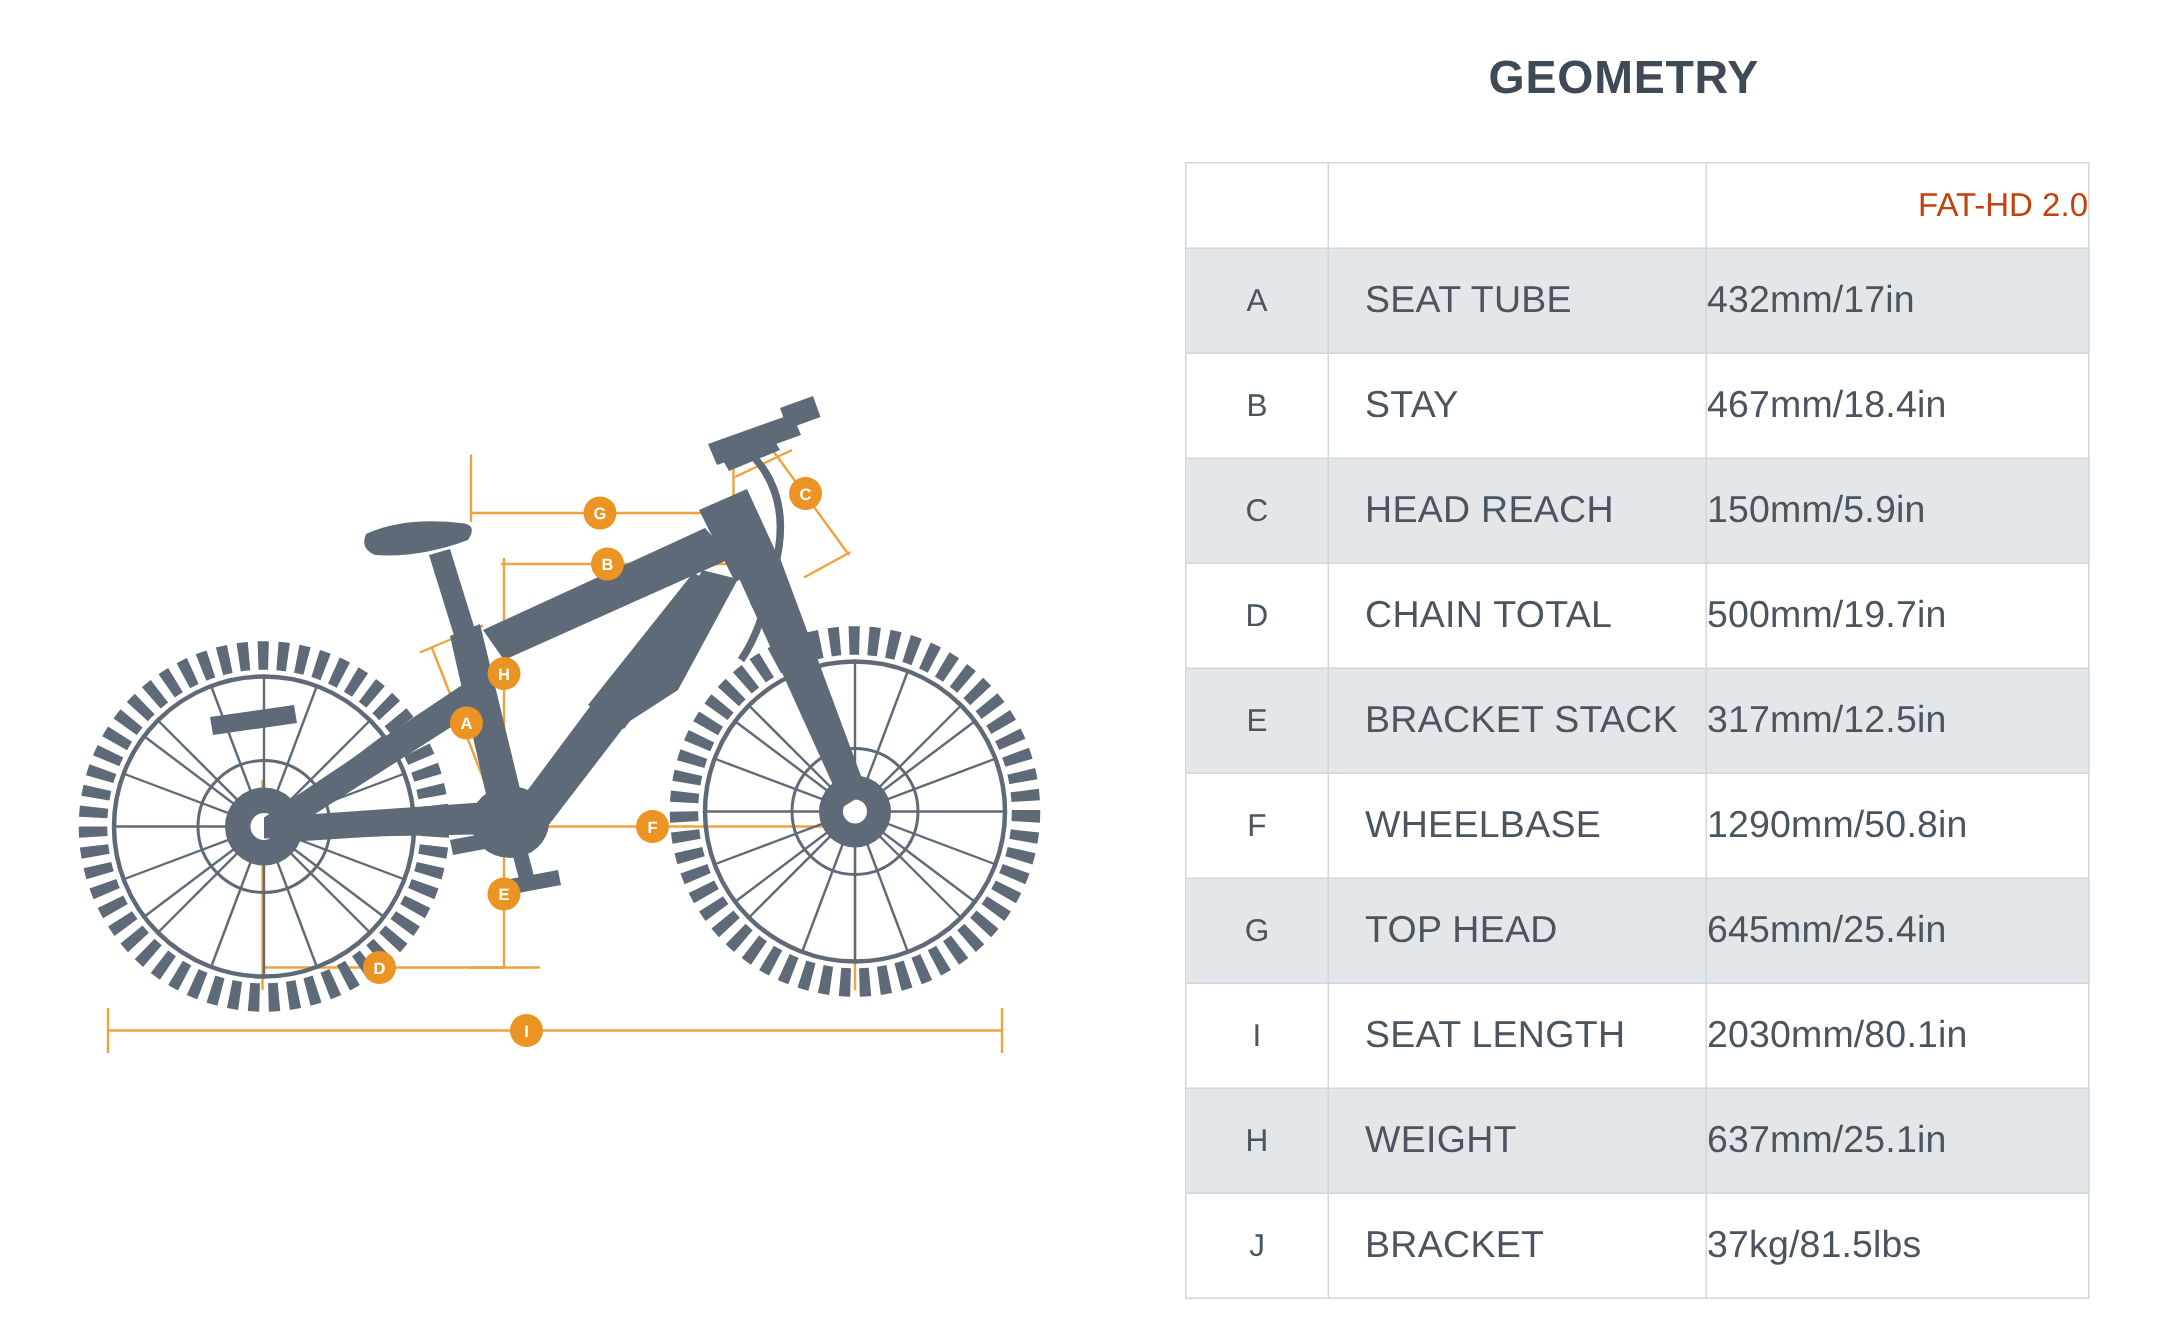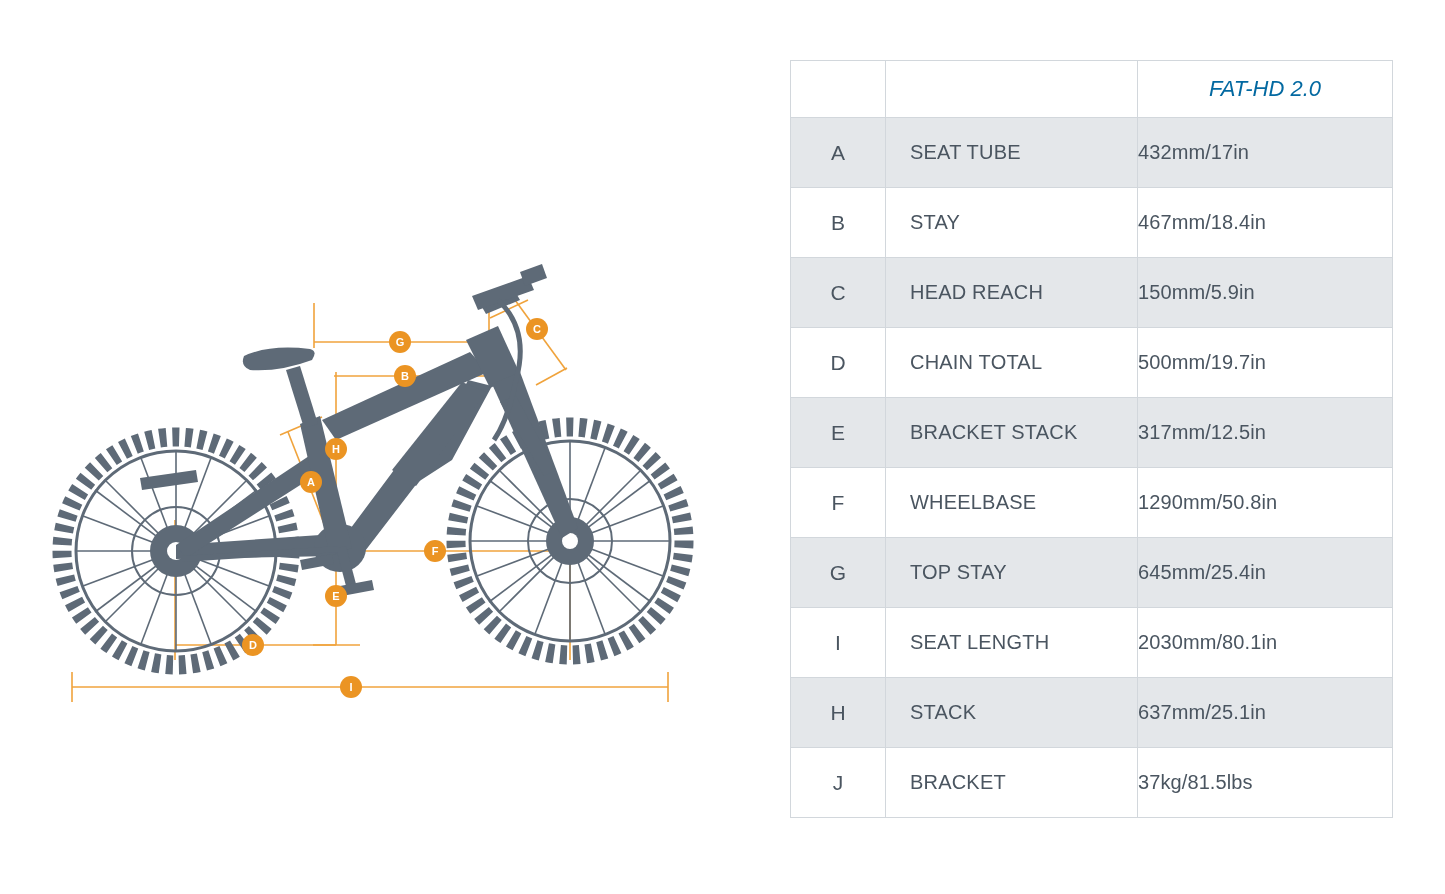--- a/index.html
+++ b/index.html
@@ -52,21 +52,21 @@
   }
   table.geo {
     border-collapse: collapse;
     margin: 38px 0 0 30px;
     width: 602px;
     table-layout: fixed;
   }
   table.geo td, table.geo th {
     border: 1px solid #d2d7dc;
     height: 69px;
-    font-size: 20px;
+    font-size: 25px;
     font-weight: normal;
     color: #4a5560;
     padding: 0;
   }
   col.c-key { width: 95px; }
   col.c-name { width: 252px; }
   col.c-val { width: 255px; }
 
   table.geo td.key {
     text-align: center;
@@ -81,24 +81,23 @@
     letter-spacing: 0.1px;
   }
   table.geo tr.shaded td {
     background: #e4e7ea;
   }
   table.geo tr.head td {
     background: #ffffff;
     height: 56px;
   }
   table.geo tr.head td.model {
-    text-align: center;
+    text-align: right;
     font-size: 22px;
-    color: #0369a1;
-    font-style: italic;
+    color: #c2410c;
   }
 </style>
 </head>
 <body>
 
 <div class="page">
 
   <div class="diagram-pane">
     <svg width="760" height="894" viewBox="0 0 760 894" xmlns="http://www.w3.org/2000/svg">
 
@@ -261,20 +260,21 @@
         <g transform="translate(351,687)">
           <circle r="11" fill="#eb9423"></circle>
           <text x="0" y="4" font-family="Liberation Sans, sans-serif" font-size="11" font-weight="bold" fill="#ffffff" text-anchor="middle">I</text>
         </g>
       </g>
 
     </svg>
   </div>
 
   <div class="table-pane">
+    <div class="geo-title">GEOMETRY</div>
 
     <table class="geo">
       <colgroup>
         <col class="c-key">
         <col class="c-name">
         <col class="c-val">
       </colgroup>
       <tbody>
         <tr class="head">
           <td class="key"></td>
@@ -307,31 +307,31 @@
           <td class="name">BRACKET STACK</td>
           <td class="val">317mm/12.5in</td>
         </tr>
         <tr>
           <td class="key">F</td>
           <td class="name">WHEELBASE</td>
           <td class="val">1290mm/50.8in</td>
         </tr>
         <tr class="shaded">
           <td class="key">G</td>
-          <td class="name">TOP STAY</td>
+          <td class="name">TOP HEAD</td>
           <td class="val">645mm/25.4in</td>
         </tr>
         <tr>
           <td class="key">I</td>
           <td class="name">SEAT LENGTH</td>
           <td class="val">2030mm/80.1in</td>
         </tr>
         <tr class="shaded">
           <td class="key">H</td>
-          <td class="name">STACK</td>
+          <td class="name">WEIGHT</td>
           <td class="val">637mm/25.1in</td>
         </tr>
         <tr>
           <td class="key">J</td>
           <td class="name">BRACKET</td>
           <td class="val">37kg/81.5lbs</td>
         </tr>
       </tbody>
     </table>
   </div>

